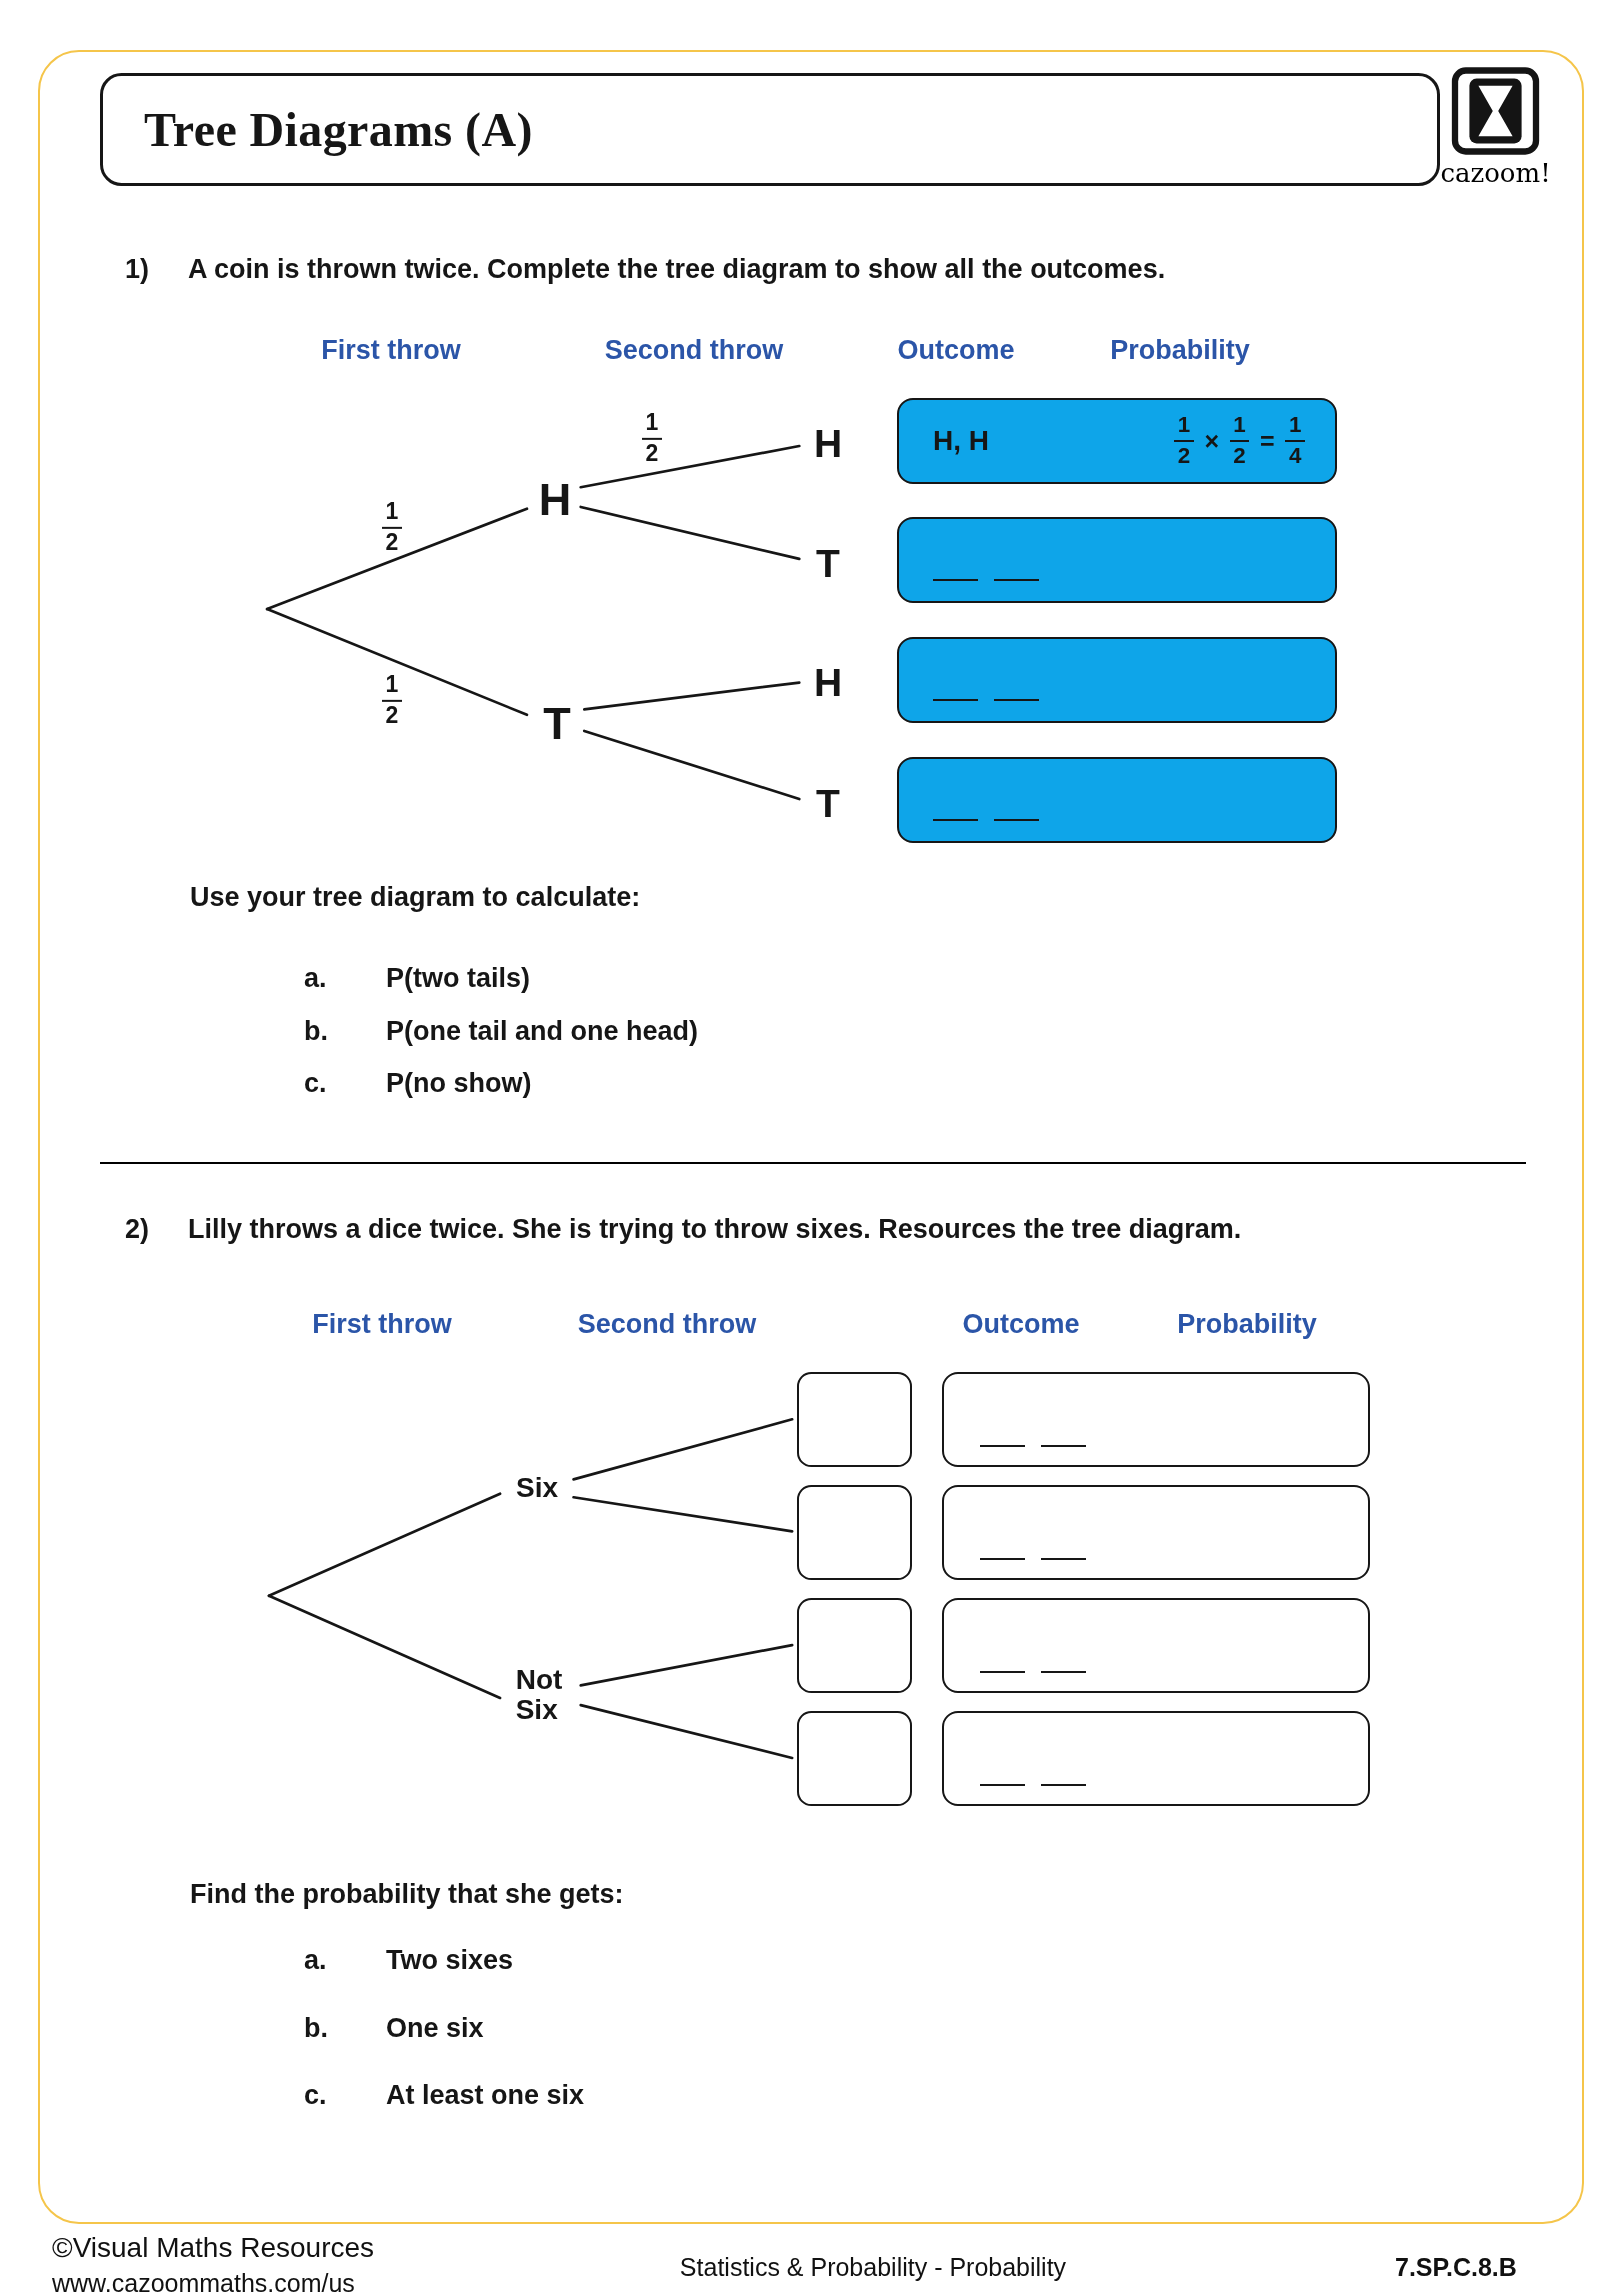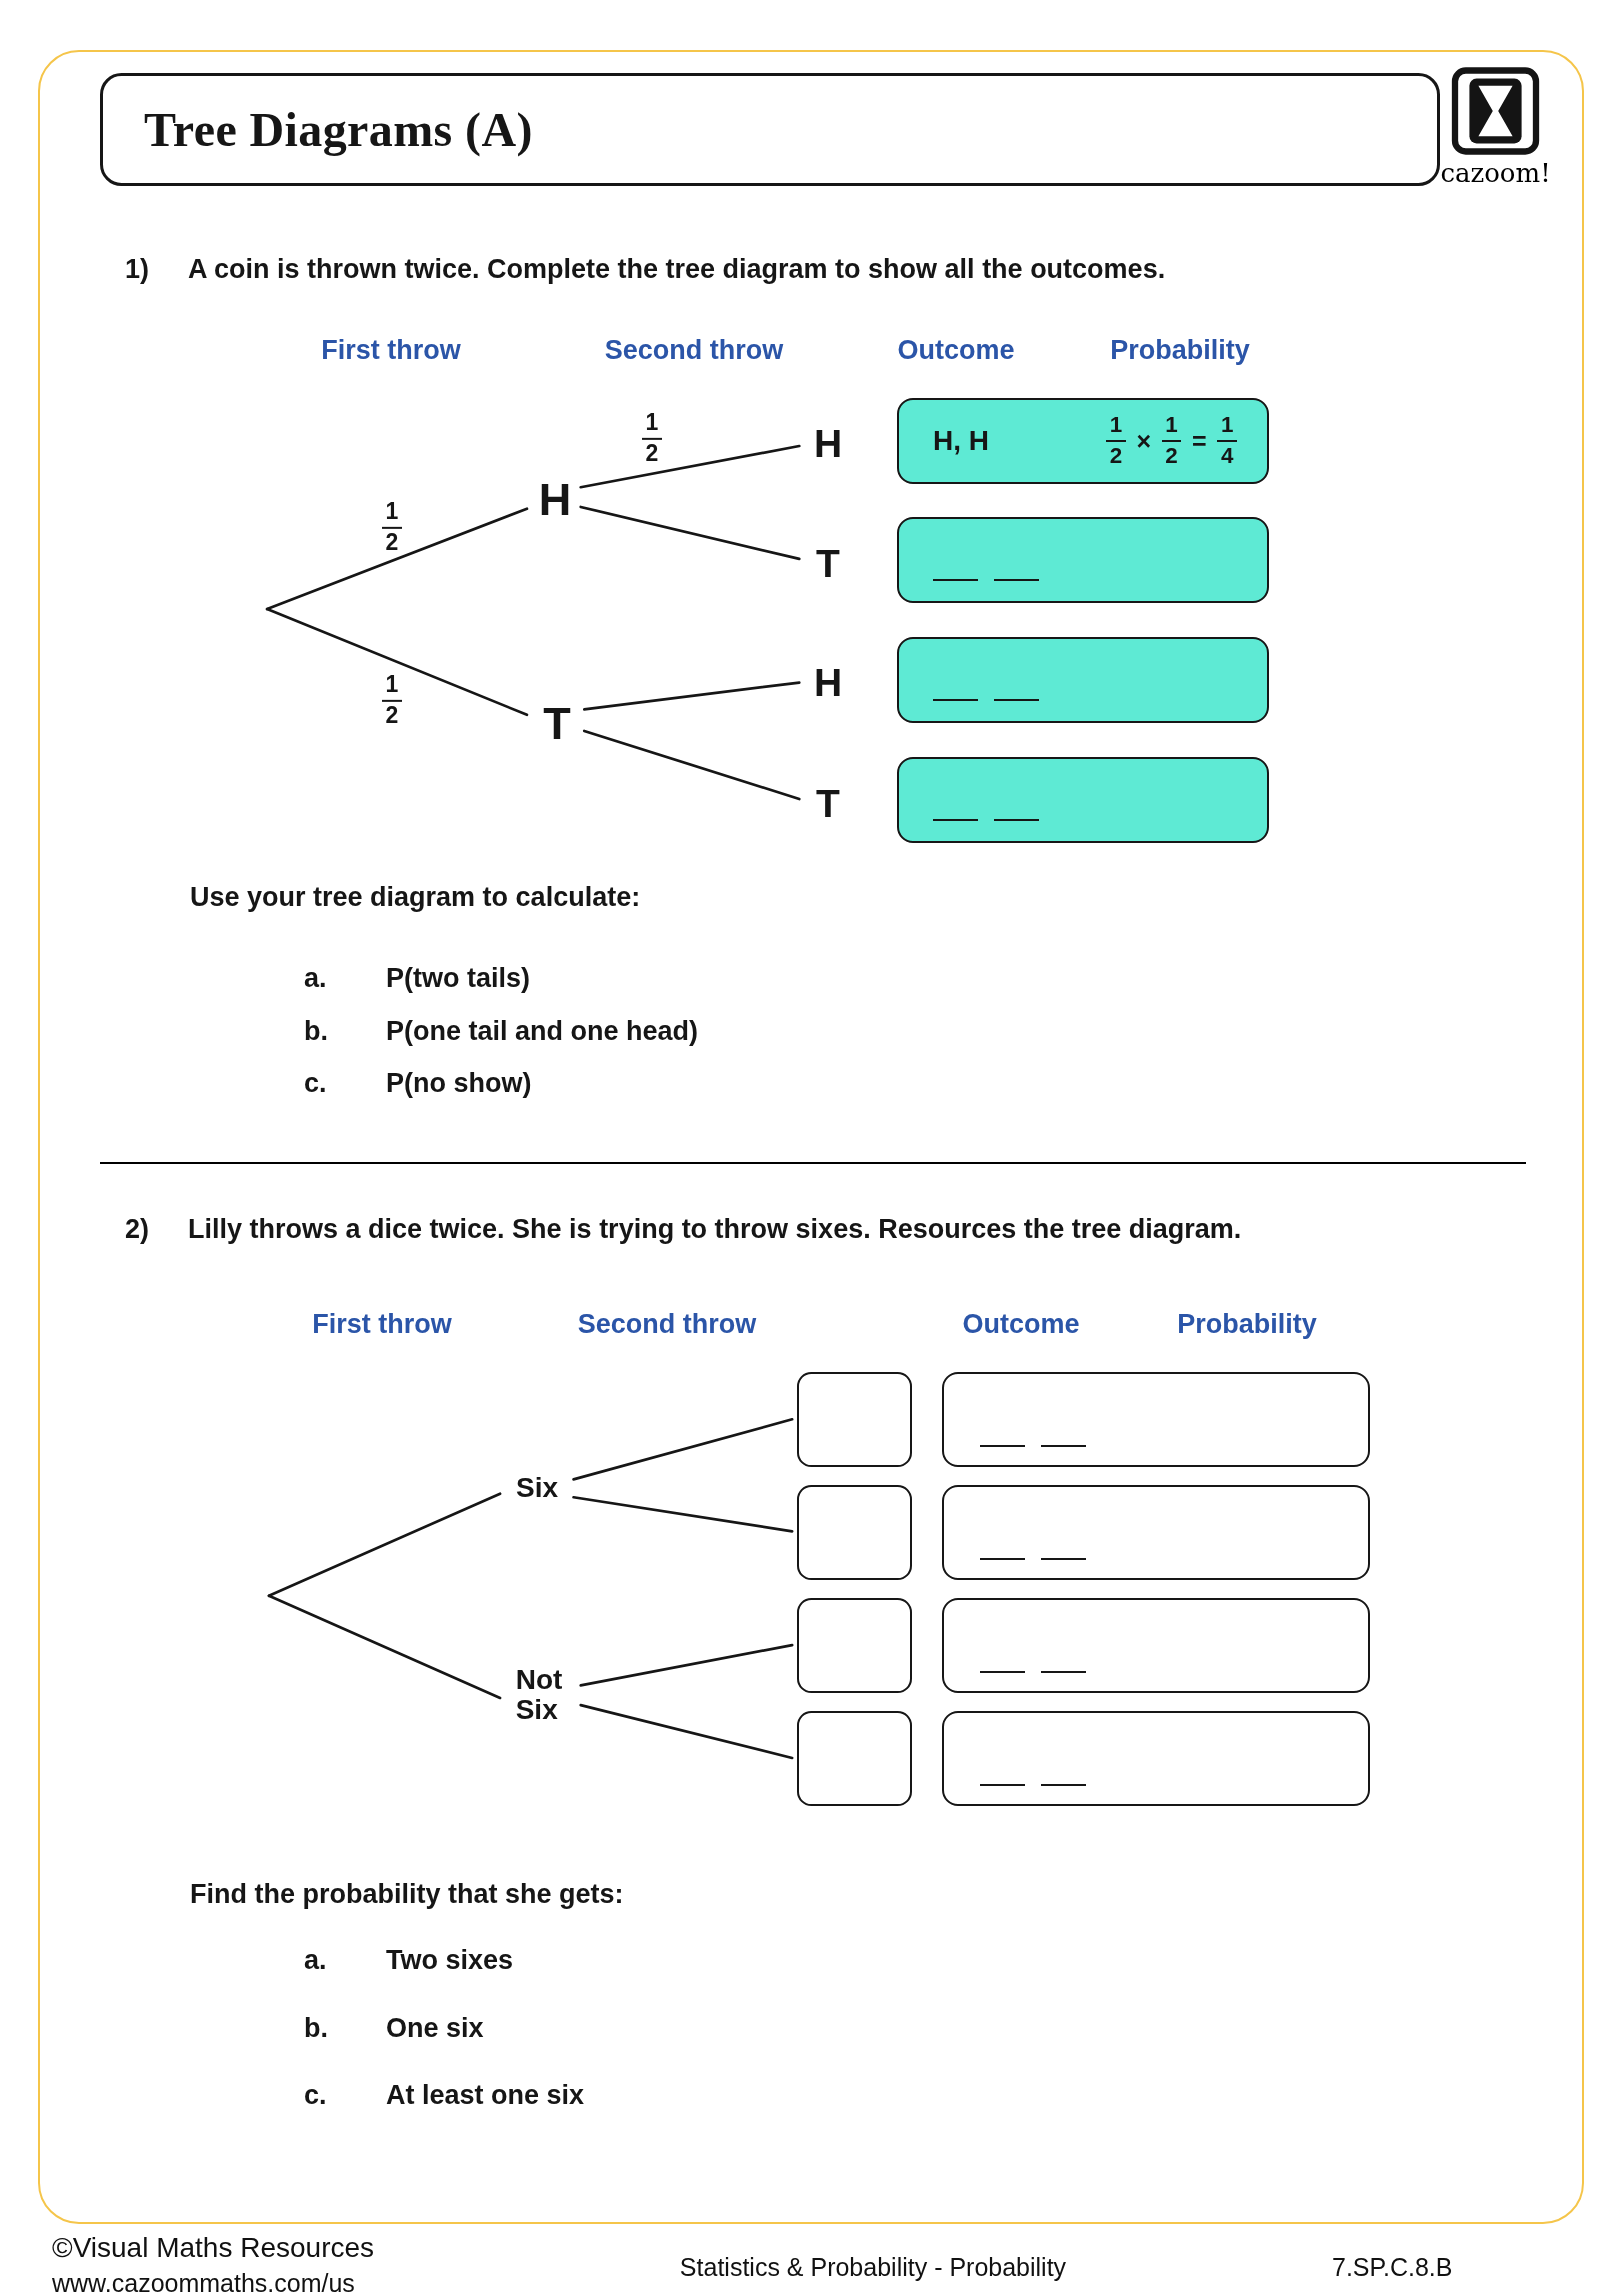--- a/index.html
+++ b/index.html
@@ -31,21 +31,21 @@
   .node { transform:translate(-50%,-50%); font-weight:700; color:var(--ink); white-space:nowrap; }
   .n-xl { font-size:45px; }
   .n-l  { font-size:39px; }
   .n-m  { font-size:28px; line-height:30px; }
 
   .frac { display:inline-flex; flex-direction:column; align-items:center; line-height:1; font-weight:700; font-size:23px; color:var(--ink); }
   .frac .num { padding:0 3.6px 3.6px; border-bottom:2.7px solid var(--ink); }
   .frac .den { padding-top:2.7px; }
   .frac.abs { transform:translate(-50%,-50%); }
 
-  .obox { left:897px; width:372px; height:86px; border:2.7px solid var(--ink); border-radius:16px; background:#5eead4; }
+  .obox { left:897px; width:440px; height:86px; border:2.7px solid var(--ink); border-radius:16px; background:#0ea5e9; }
   .obox.filled { display:flex; align-items:center; justify-content:space-between; padding:0 30px 0 34px; }
   .oc-text { font-size:28px; font-weight:700; color:var(--ink); }
   .prob-expr { display:flex; align-items:center; gap:10.7px; }
   .prob-expr .frac { font-size:22.4px; }
   .op { font-size:25px; font-weight:700; color:var(--ink); }
 
   .blank { position:absolute; bottom:19.7px; width:45px; height:0; border-bottom:2.7px solid var(--ink); }
 
   .subheading { font-size:27px; font-weight:700; color:var(--ink); }
   .item-row { left:304px; display:flex; font-size:27px; font-weight:700; color:var(--ink); }
@@ -227,16 +227,16 @@
   <div class="item-row abs" style="top:2080px;">
     <span class="item-letter">c.</span>
     <span class="item-text">At least one six</span>
   </div>
 
   <div class="abs" style="left:52px; top:2232px;">
     <div class="f-copy">©Visual Maths Resources</div>
     <a class="f-link" href="#">www.cazoommaths.com/us</a>
   </div>
   <div class="f-center abs" style="left:873px; top:2253px;">Statistics &amp; Probability - Probability</div>
-  <div class="f-code abs" style="left:1332px; top:2253px;">7.SP.C.8.B</div>
+  <div class="f-code abs" style="left:1395px; top:2253px;font-weight:bold;">7.SP.C.8.B</div>
 
 </div>
 
 
 </body></html>

